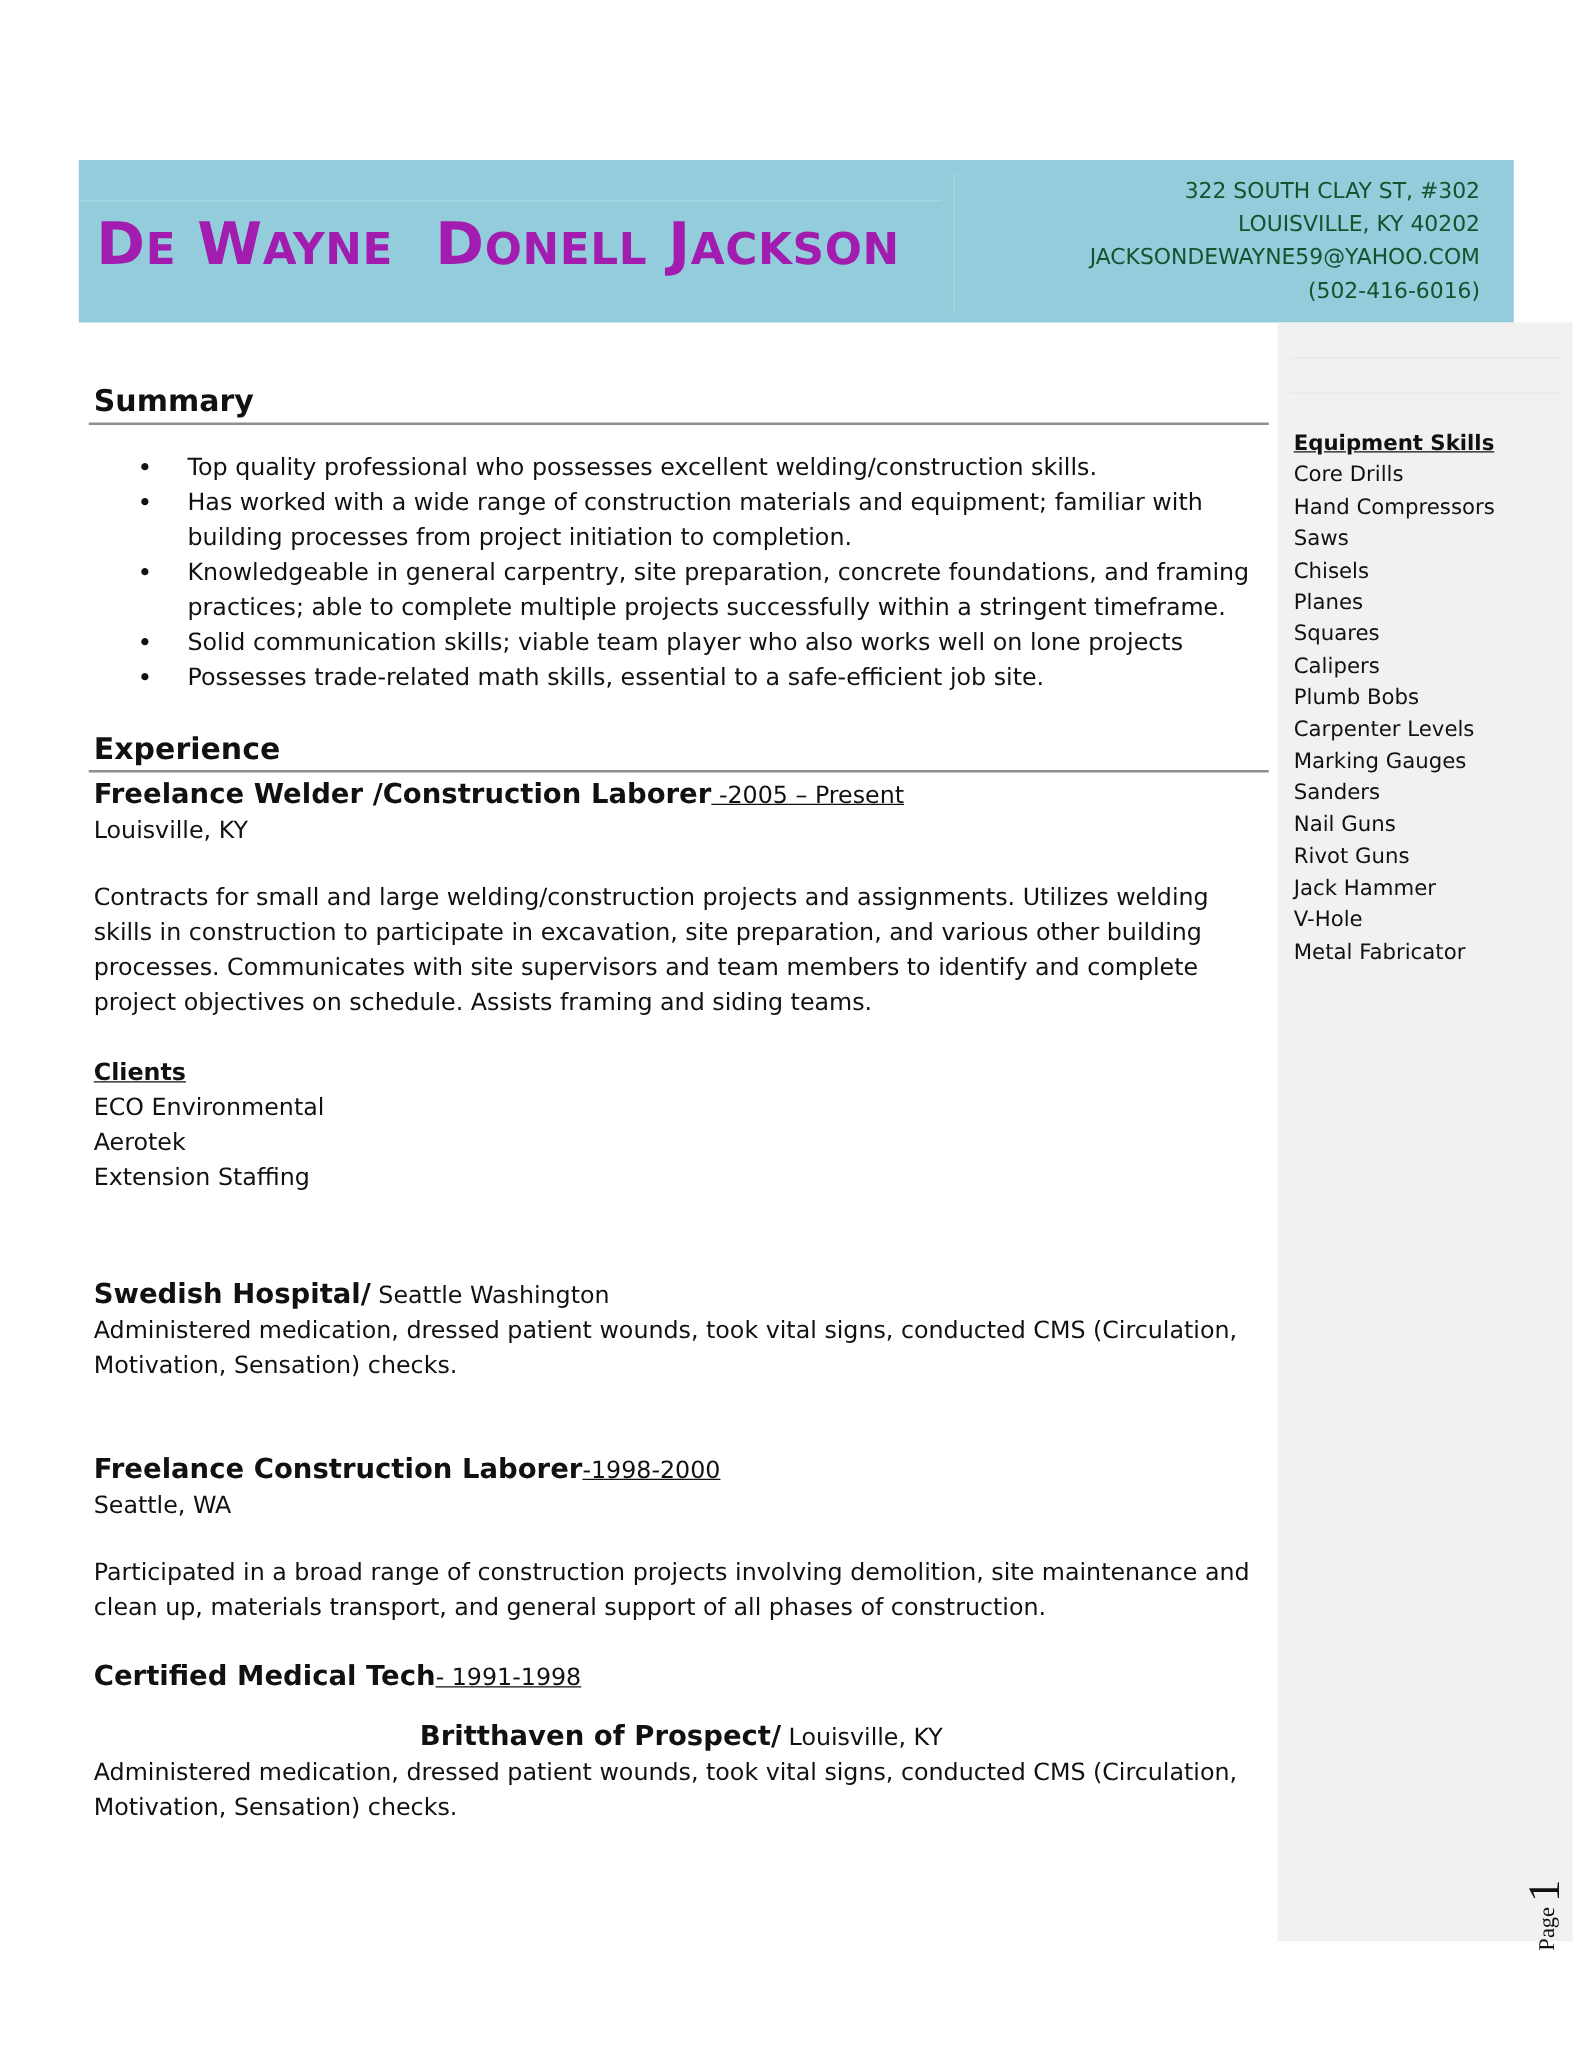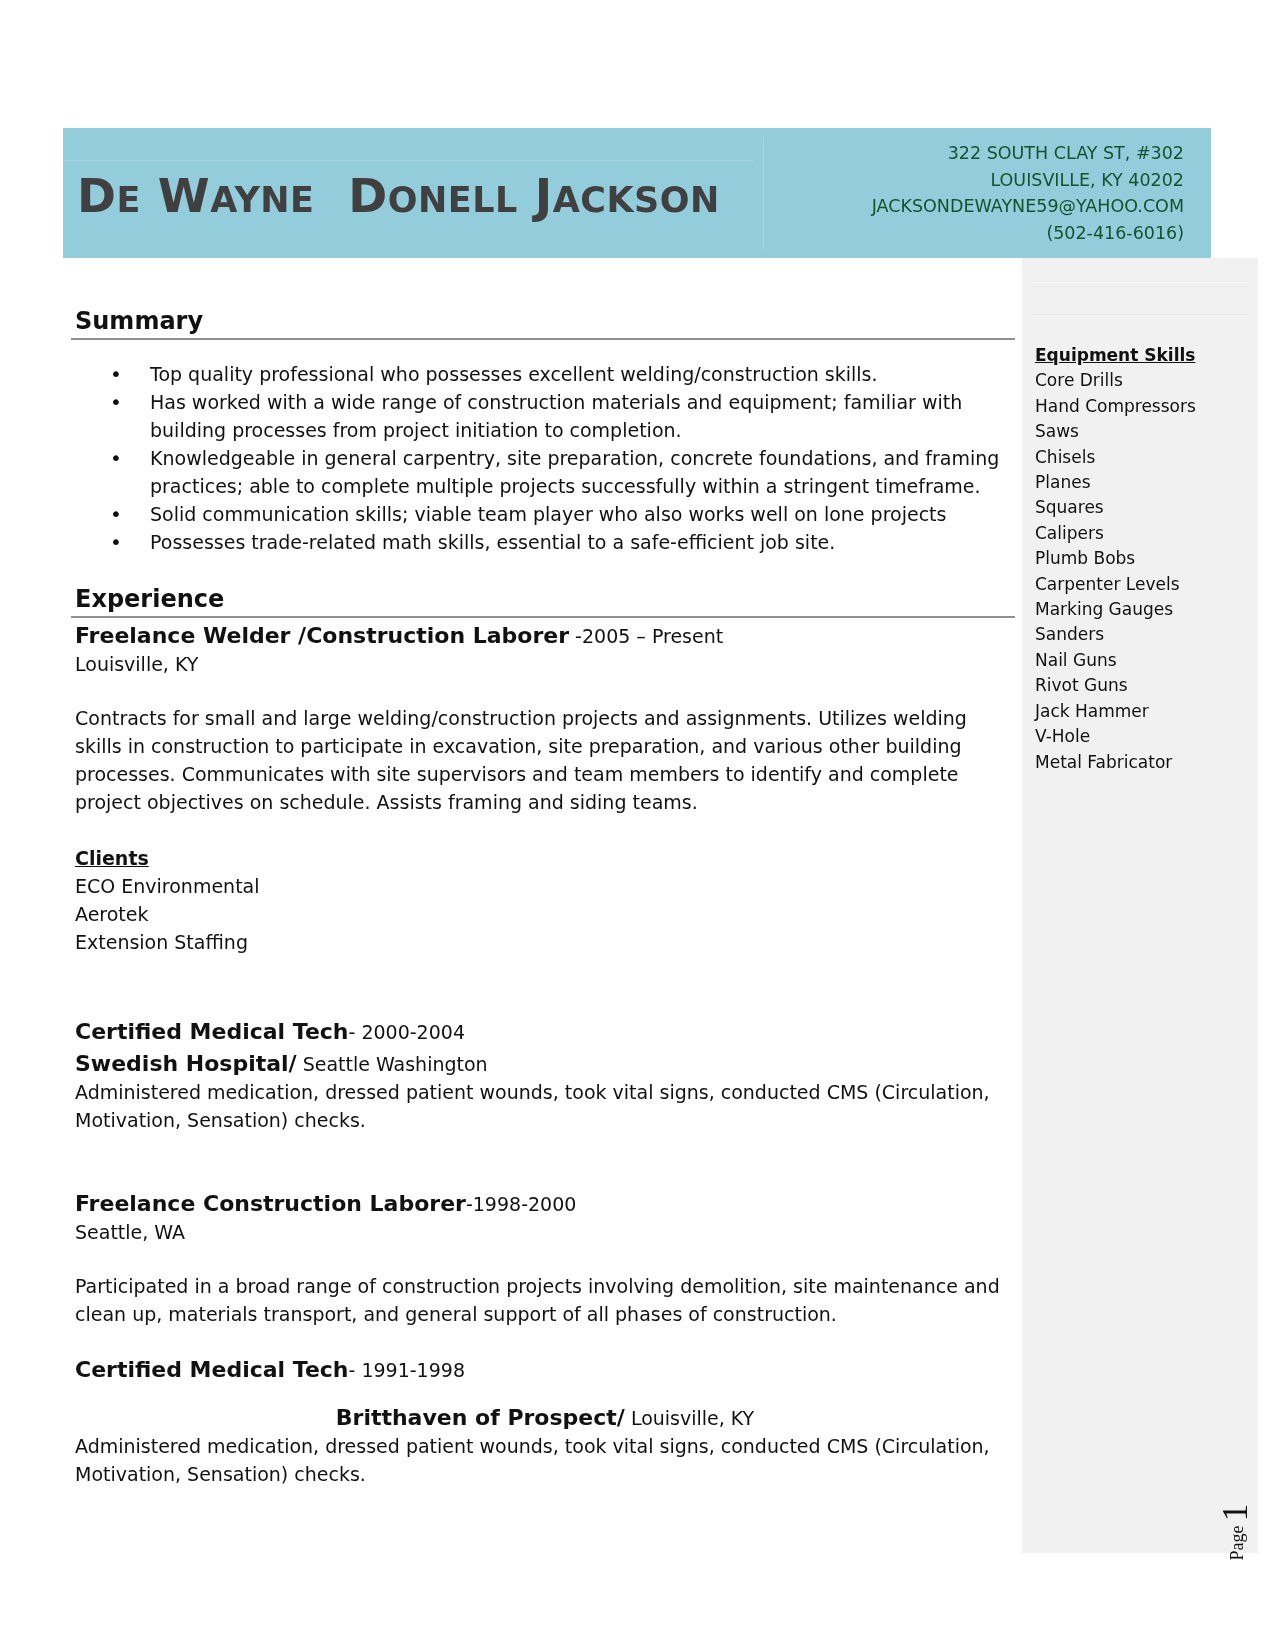--- a/index.html
+++ b/index.html
@@ -3,36 +3,36 @@
 <meta charset="utf-8">
 <style>
   html, body { margin: 0; padding: 0; background: #ffffff; }
   body { width: 1275px; height: 1650px; position: relative; overflow: hidden;
          font-family: "Liberation Sans", sans-serif; color: #111; }
   .header { position: absolute; left: 63px; top: 128px; width: 1148px; height: 130px;
             background: #93ccdb; }
   .header .divider-v { position: absolute; left: 700px; top: 10px; width: 1px; height: 112px; background: #a6d6e3; }
   .header .divider-h { position: absolute; left: 0; top: 32px; width: 690px; height: 1px; background: #a6d6e3; }
   .name { position: absolute; left: 14px; top: 40px; font-family: "DejaVu Sans", sans-serif;
-          font-weight: bold; font-size: 47px; letter-spacing: 0.5px; color: #404040; white-space: nowrap; }
+          font-weight: bold; font-size: 47px; letter-spacing: 0.5px; color: #a21caf; white-space: nowrap; }
   .name .sc { font-size: 35px; }
   .contact { position: absolute; right: 27px; top: 12px; text-align: right; font-size: 19.5px; line-height: 26.5px;
              font-family: "DejaVu Sans", sans-serif; font-size: 17.5px; color: #14532d; }
   .sidebar { position: absolute; left: 1022px; top: 258px; width: 189px; height: 1295px; background: #f1f1f1; padding-left: 47px; }
   .sidebar .rule { position: absolute; left: 10px; right: 10px; height: 1px; background: #e8e8e8; }
   .skills { position: absolute; left: 13px; top: 85px; font-family: "DejaVu Sans", sans-serif; font-size: 17px; line-height: 25.4px; }
   .skills .title { font-weight: bold; text-decoration: underline; }
   .main { position: absolute; left: 75px; top: 306px; width: 940px; font-family: "DejaVu Sans", sans-serif; font-size: 19px; line-height: 28px; }
   .section-title { font-weight: bold; font-size: 24px; line-height: 30px; }
   .section-rule { height: 2px; background: #8f8f8f; margin-left: -4px; width: 944px; margin-top: 2px; }
   ul.bullets { margin: 0; padding: 0 0 0 75px; list-style: none; }
   ul.bullets li { position: relative; }
   ul.bullets li::before { content: "\2022"; position: absolute; left: -40px; font-size: 20px; }
   .job-title { font-weight: bold; font-size: 22px; }
-  .job-dates { font-weight: normal; font-size: 19px; }
+  .job-dates { font-weight: normal; font-size: 19px; text-decoration: underline; }
   .underline { font-weight: bold; text-decoration: underline; }
   .page-marker { position: absolute; left: 1220px; top: 1493px; width: 30px; height: 78px; }
   .page-marker .inner { position: absolute; left: 50%; top: 50%; transform: translate(-50%, -50%) rotate(-90deg);
                         white-space: nowrap; font-family: "Liberation Serif", serif; }
   .page-marker .pg { font-size: 18px; }
   .page-marker .num { font-size: 36px; vertical-align: -4px; }
 </style>
 </head>
 <body>
 
@@ -103,23 +103,20 @@
     <div style="height:28px"></div>
     <div class="underline">Clients</div>
     <div>ECO Environmental</div>
     <div>Aerotek</div>
     <div>Extension Staffing</div>
   </div>
 
   <div style="height:62px"></div>
 
   <div>
-    <div>
-      <span class="job-title">Certified Medical Tech</span><span class="job-dates">- 2000-2004</span>
-    </div>
     <div style="margin-top:4px;">
       <span class="job-title">Swedish Hospital/</span><span> Seattle Washington</span>
     </div>
     <div>Administered medication, dressed patient wounds, took vital signs, conducted CMS (Circulation, Motivation, Sensation) checks.</div>
   </div>
 
   <div style="height:56px"></div>
 
   <div>
     <div>

